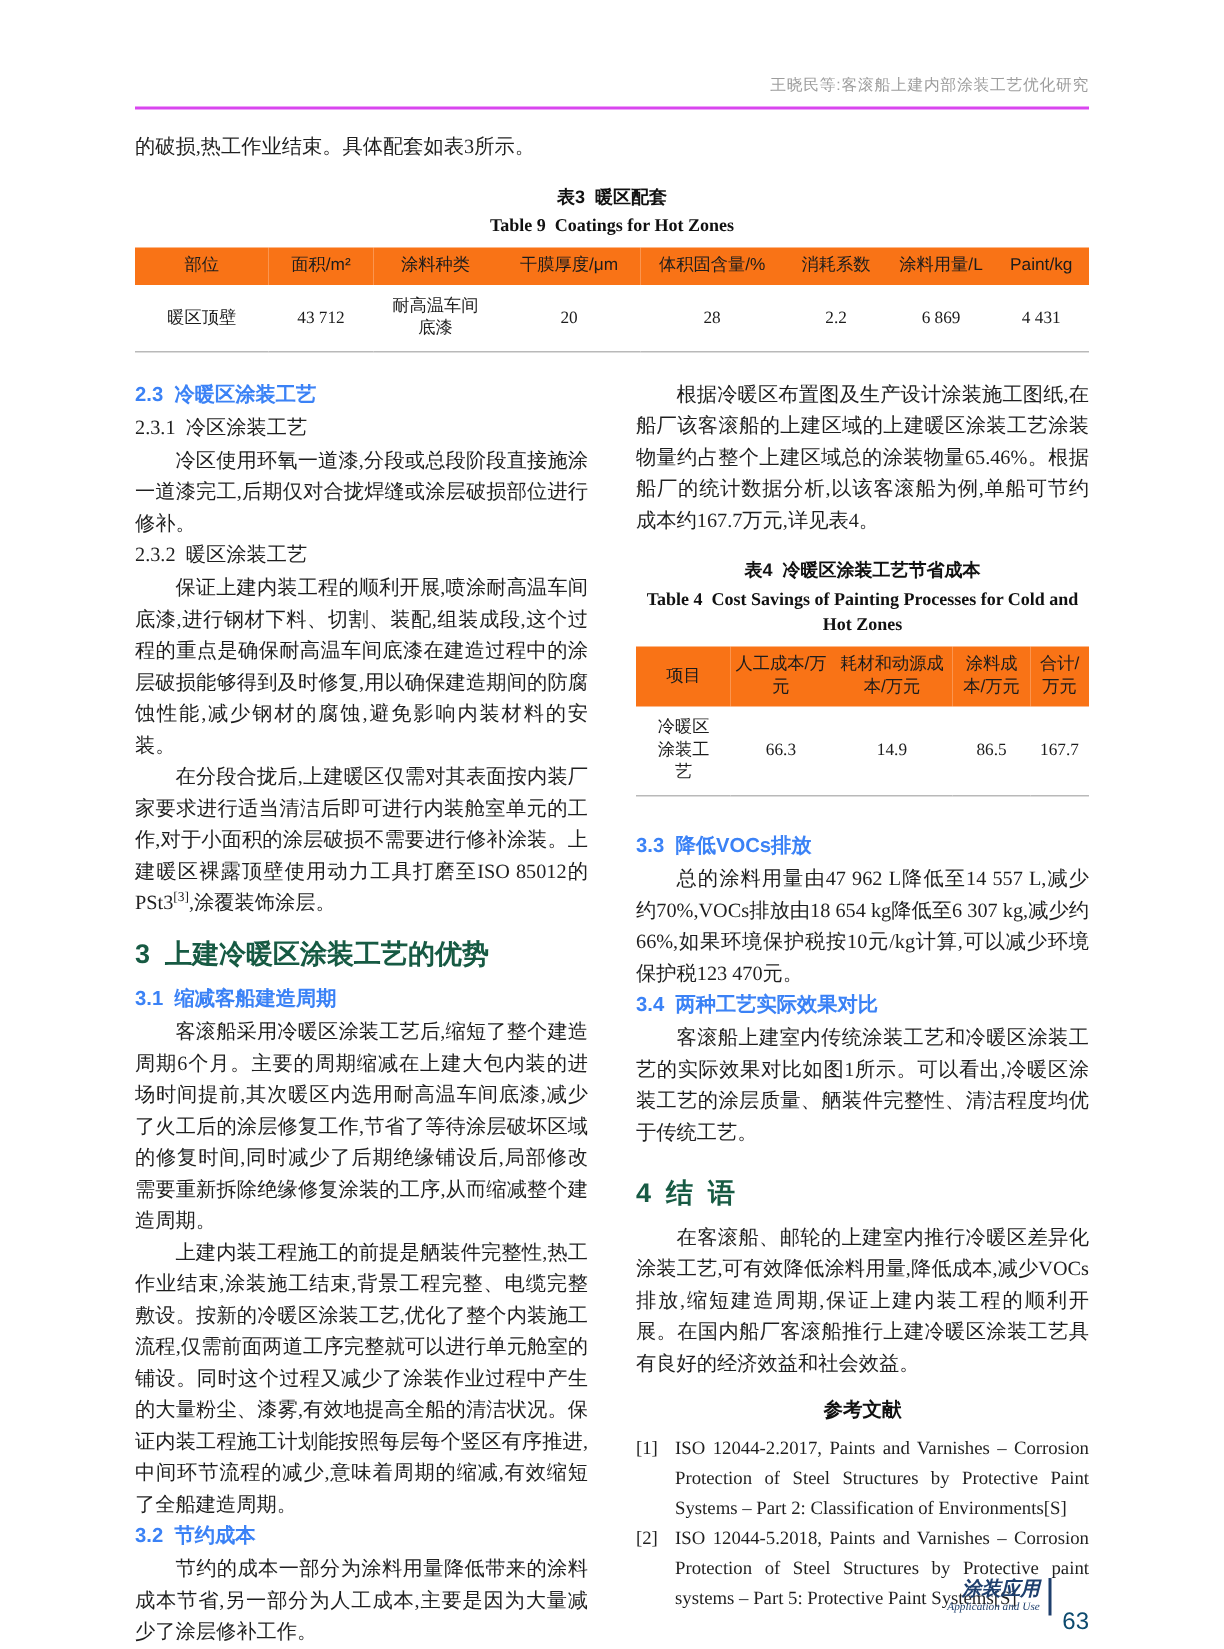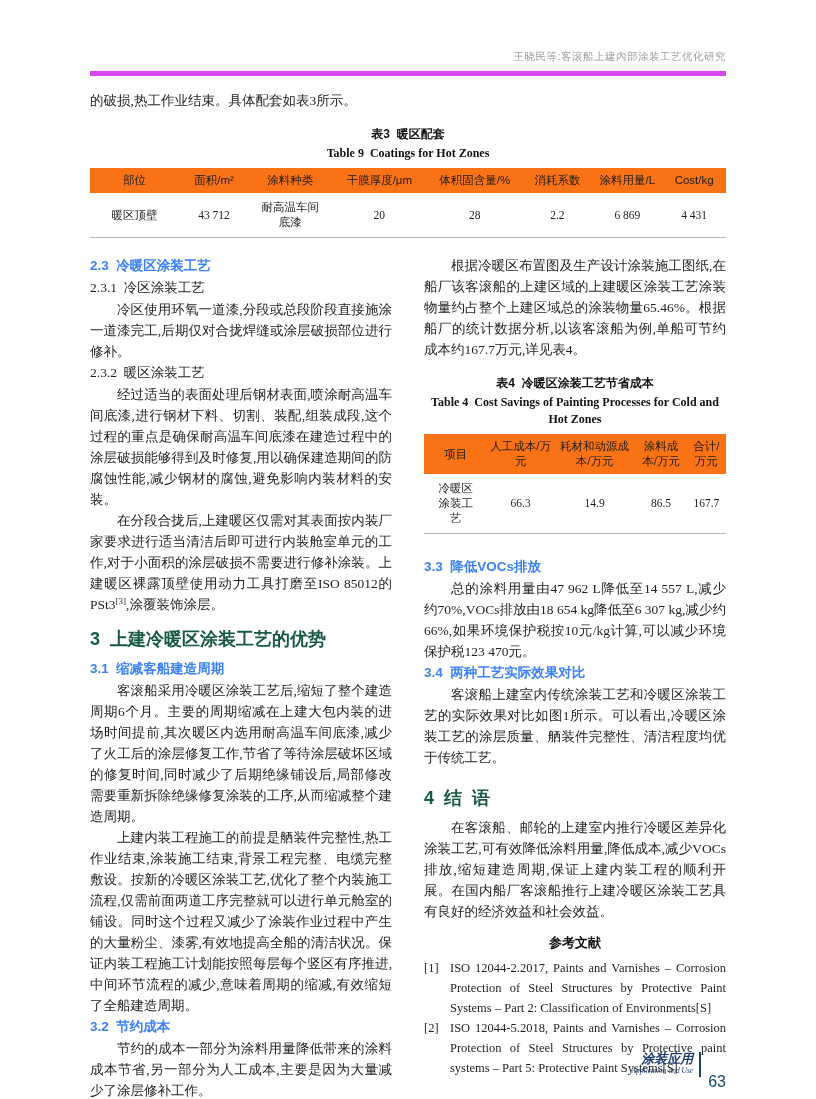--- a/index.html
+++ b/index.html
@@ -8,21 +8,21 @@
     font-family:"Liberation Serif","DejaVu Serif",serif;color:#1f1f1f;
     overflow:hidden;
   }
   .content{position:absolute;left:90px;top:0;width:636px;}
 
   
   .running-head{
     padding-top:50px;padding-bottom:7px;text-align:right;
     font-family:"Liberation Sans","DejaVu Sans",sans-serif;
     font-size:10.5px;color:#9d9d9d;letter-spacing:.5px;
-    border-bottom:5px solid #d946ef;
+    border-bottom:2px solid #d946ef;
   }
 
   
   .p{font-size:13.5px;line-height:21px;text-align:justify;text-indent:2em;margin:0;}
   .p-noindent{font-size:13.5px;line-height:21px;text-align:justify;text-indent:0;margin:14px 0 0 0;}
   sup{font-size:9px;line-height:0;}
 
   
   .tbl-block{margin-top:14px;}
   .cap-zh{
@@ -103,21 +103,21 @@
         </colgroup>
         <thead>
           <tr>
             <th>部位</th>
             <th>面积/m²</th>
             <th>涂料种类</th>
             <th>干膜厚度/μm</th>
             <th>体积固含量/%</th>
             <th>消耗系数</th>
             <th>涂料用量/L</th>
-            <th>Cost/kg</th>
+            <th>Paint/kg</th>
           </tr>
         </thead>
         <tbody>
           <tr>
             <td>暖区顶壁</td>
             <td>43 712</td>
             <td style="padding-left:8px;padding-right:8px;">耐高温车间底漆</td>
             <td>20</td>
             <td>28</td>
             <td>2.2</td>
@@ -128,21 +128,21 @@
       </table>
     </div>
 
     <div class="cols">
 
       <div class="col">
         <h3 class="h-green">2.3  冷暖区涂装工艺</h3>
         <h4 class="h-plain">2.3.1  冷区涂装工艺</h4>
         <p class="p">冷区使用环氧一道漆,分段或总段阶段直接施涂一道漆完工,后期仅对合拢焊缝或涂层破损部位进行修补。</p>
         <h4 class="h-plain">2.3.2  暖区涂装工艺</h4>
-        <p class="p">经过适当的表面处理后钢材表面,喷涂耐高温车间底漆,进行钢材下料、切割、装配,组装成段,这个过程的重点是确保耐高温车间底漆在建造过程中的涂层破损能够得到及时修复,用以确保建造期间的防腐蚀性能,减少钢材的腐蚀,避免影响内装材料的安装。</p>
+        <p class="p">保证上建内装工程的顺利开展,喷涂耐高温车间底漆,进行钢材下料、切割、装配,组装成段,这个过程的重点是确保耐高温车间底漆在建造过程中的涂层破损能够得到及时修复,用以确保建造期间的防腐蚀性能,减少钢材的腐蚀,避免影响内装材料的安装。</p>
         <p class="p"><span>在分段合拢后,上建暖区仅需对其表面按内装厂家要求进行适当清洁后即可进行内装舱室单元的工作,对于小面积的涂层破损不需要进行修补涂装。上建暖区裸露顶壁使用动力工具打磨至ISO 85012的PSt3</span><sup>[3]</sup><span>,涂覆装饰涂层。</span></p>
         <h2 class="h-big">3  上建冷暖区涂装工艺的优势</h2>
         <h3 class="h-green">3.1  缩减客船建造周期</h3>
         <p class="p">客滚船采用冷暖区涂装工艺后,缩短了整个建造周期6个月。主要的周期缩减在上建大包内装的进场时间提前,其次暖区内选用耐高温车间底漆,减少了火工后的涂层修复工作,节省了等待涂层破坏区域的修复时间,同时减少了后期绝缘铺设后,局部修改需要重新拆除绝缘修复涂装的工序,从而缩减整个建造周期。</p>
         <p class="p">上建内装工程施工的前提是舾装件完整性,热工作业结束,涂装施工结束,背景工程完整、电缆完整敷设。按新的冷暖区涂装工艺,优化了整个内装施工流程,仅需前面两道工序完整就可以进行单元舱室的铺设。同时这个过程又减少了涂装作业过程中产生的大量粉尘、漆雾,有效地提高全船的清洁状况。保证内装工程施工计划能按照每层每个竖区有序推进,中间环节流程的减少,意味着周期的缩减,有效缩短了全船建造周期。</p>
         <h3 class="h-green">3.2  节约成本</h3>
         <p class="p">节约的成本一部分为涂料用量降低带来的涂料成本节省,另一部分为人工成本,主要是因为大量减少了涂层修补工作。</p>
       </div>
 
       <div class="col">

